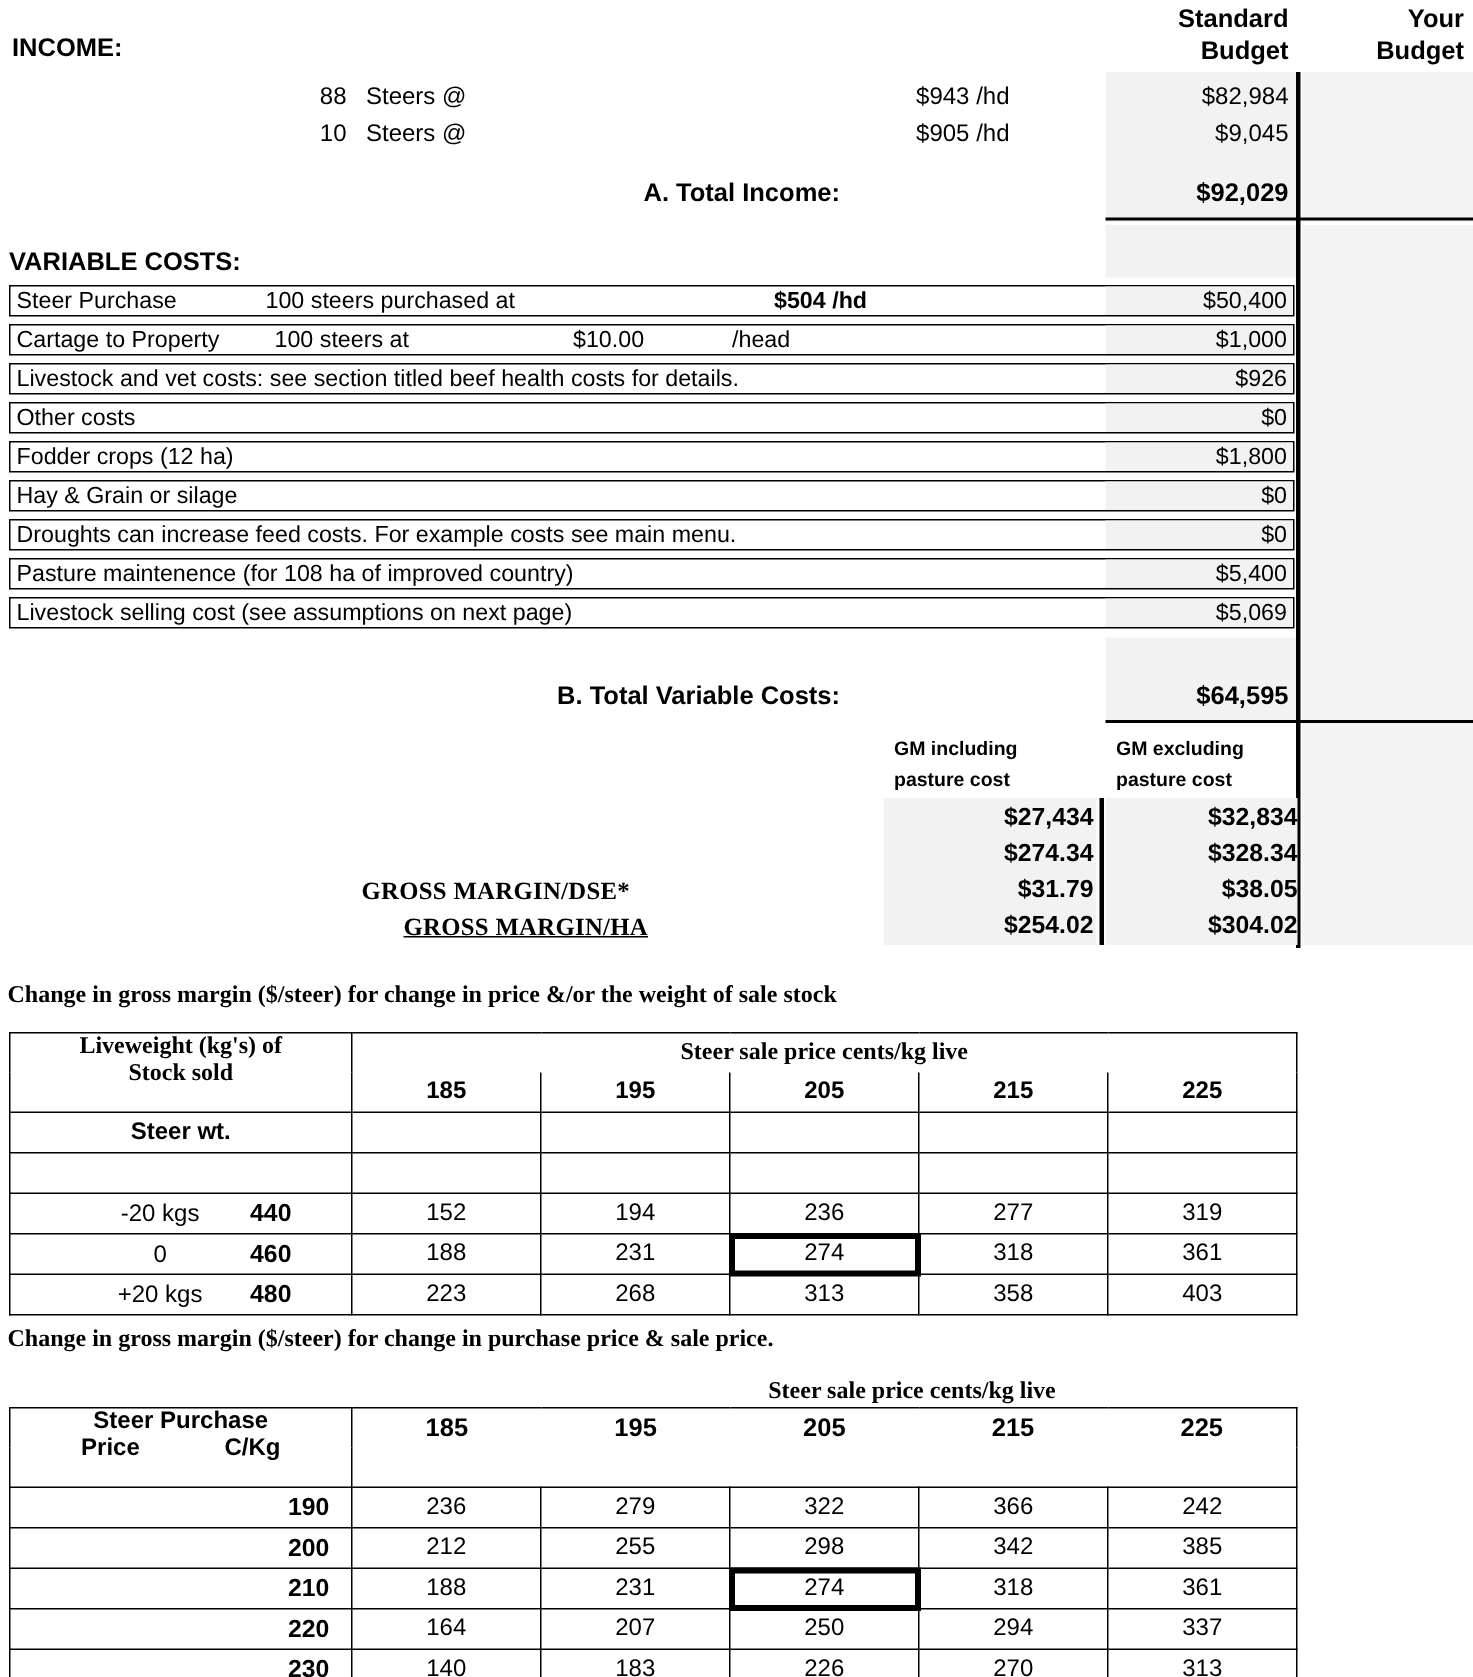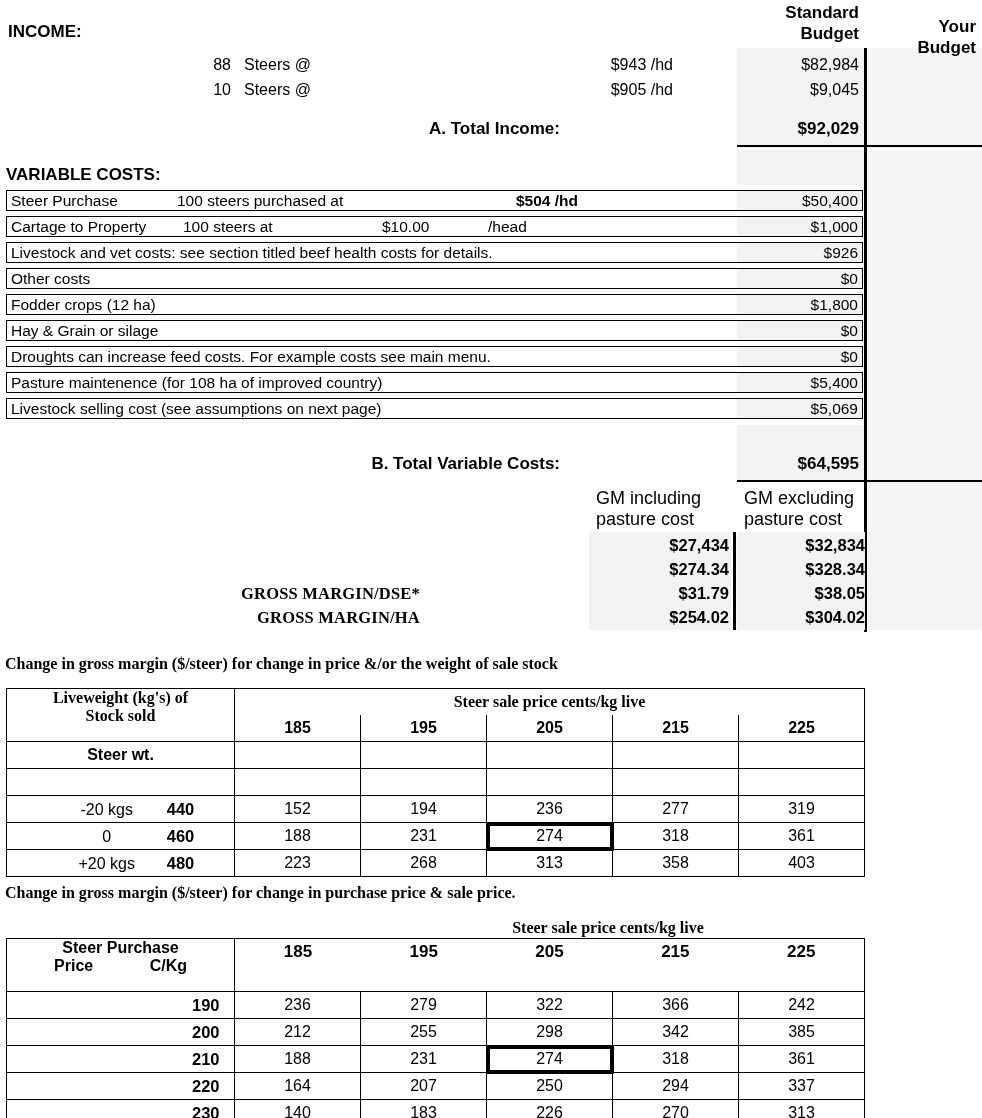--- a/index.html
+++ b/index.html
@@ -100,22 +100,23 @@
     position: absolute;
     left: 737px; width: 122px;
     text-align: right;
     font-size: 17px;
     font-weight: bold;
   }
 
   
   .gm-head {
     position: absolute;
-    font-size: 18px;
+    font-size: 13px;
     line-height: 21px;
+    font-weight: bold;
   }
   .gm-label {
     position: absolute;
     width: 420px;
     text-align: right;
     font-size: 16.5px;
     font-family: "Liberation Serif", serif;
     font-weight: bold;
     letter-spacing: 0.2px;
   }
@@ -193,21 +194,21 @@
   <div class="shade-your abs" style="top:48px;height:100px;"></div>
   <div class="shade-std abs" style="top:150px;height:35px;"></div>
   <div class="shade-your abs" style="top:150px;height:290px;"></div>
   <div class="shade-std abs" style="top:425px;height:55px;"></div>
   <div class="shade-your abs" style="top:440px;height:190px;"></div>
 
   <div class="col-head" style="left:737px;width:122px;top:2px;">
     <div>Standard</div>
     <div>Budget</div>
   </div>
-  <div class="col-head" style="left:860px;width:116px;top:16px;">
+  <div class="col-head" style="left:860px;width:116px;top:2px;">
     <div>Your</div>
     <div>Budget</div>
   </div>
 
   <div id="income-label">INCOME:</div>
 
   <div class="inc-qty" style="left:191px;top:56px;">88</div>
   <div class="inc-desc" style="left:244px;top:56px;">Steers @</div>
   <div class="inc-rate" style="left:553px;top:56px;">$943 /hd</div>
   <div class="inc-amt" style="top:56px;">$82,984</div>
@@ -307,21 +308,21 @@
   <div class="gm-v1" style="top:536px;">$27,434</div>
   <div class="gm-v2" style="top:536px;">$32,834</div>
 
   <div class="gm-v1" style="top:560px;">$274.34</div>
   <div class="gm-v2" style="top:560px;">$328.34</div>
 
   <div class="gm-label" style="left:0px;top:584px;">GROSS MARGIN/DSE*</div>
   <div class="gm-v1" style="top:584px;">$31.79</div>
   <div class="gm-v2" style="top:584px;">$38.05</div>
 
-  <div class="gm-label" style="left:0px;top:608px;">GROSS MARGIN/HA</div>
+  <div class="gm-label" style="left:12px;top:608px;text-decoration:underline;">GROSS MARGIN/HA</div>
   <div class="gm-v1" style="top:608px;">$254.02</div>
   <div class="gm-v2" style="top:608px;">$304.02</div>
 
   <div class="sens-title" style="left:5px;top:655px;">Change in gross margin ($/steer) for change in price &amp;/or the weight of sale stock</div>
 
   <table class="sens" style="left:6px;top:688px;width:858px;">
     <colgroup>
       <col style="width:228px;">
         <col style="width:126px;">
         <col style="width:126px;">

